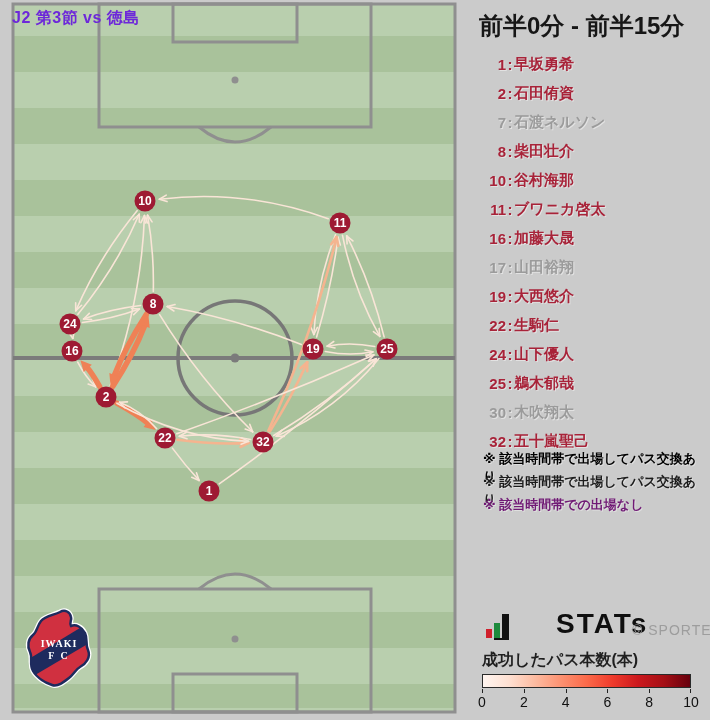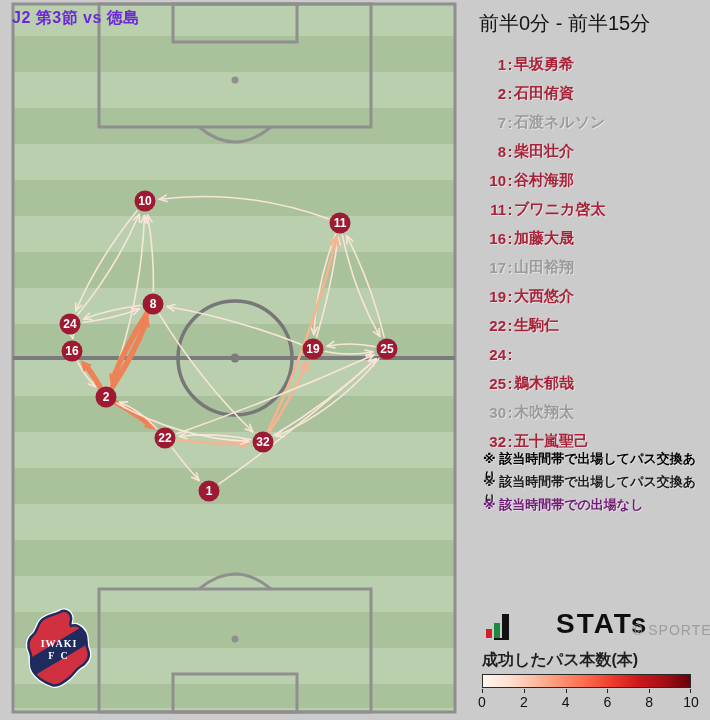--- a/index.html
+++ b/index.html
@@ -18,21 +18,21 @@
   #field-svg{position:absolute;left:0;top:0;width:460px;height:720px;}
   #match-title{
     position:absolute;left:12px;top:8px;
     font-size:16px;font-weight:bold;color:#6d28d9;letter-spacing:.5px;
   }
   #club-badge{position:absolute;left:24px;top:608px;}
   
   #panel{position:absolute;left:460px;top:0;width:250px;height:720px;}
   #period-title{
     position:absolute;left:19px;top:10px;
-    font-size:20px;font-weight:normal;color:#161616;
+    font-size:24px;font-weight:bold;color:#161616;
   }
   #player-list{position:absolute;left:19px;top:50px;width:220px;}
   .player-row{
     display:grid;grid-template-columns:27px 8px auto;
     height:29px;align-items:center;
     font-size:15px;font-weight:bold;
     text-shadow:1px 1px 0 rgba(255,255,255,.45);
   }
   .player-row .pnum{text-align:right;}
   .player-row .pcolon{text-align:center;}
@@ -290,20 +290,21 @@
         <span class="pname">大西悠介</span>
       </div>
       <div class="player-row st-active">
         <span class="pnum">22</span>
         <span class="pcolon">:</span>
         <span class="pname">生駒仁</span>
       </div>
       <div class="player-row st-active">
         <span class="pnum">24</span>
         <span class="pcolon">:</span>
+        <span class="pname">山下優人</span>
       </div>
       <div class="player-row st-active">
         <span class="pnum">25</span>
         <span class="pcolon">:</span>
         <span class="pname">鵜木郁哉</span>
       </div>
       <div class="player-row st-unused">
         <span class="pnum">30</span>
         <span class="pcolon">:</span>
         <span class="pname">木吹翔太</span>

